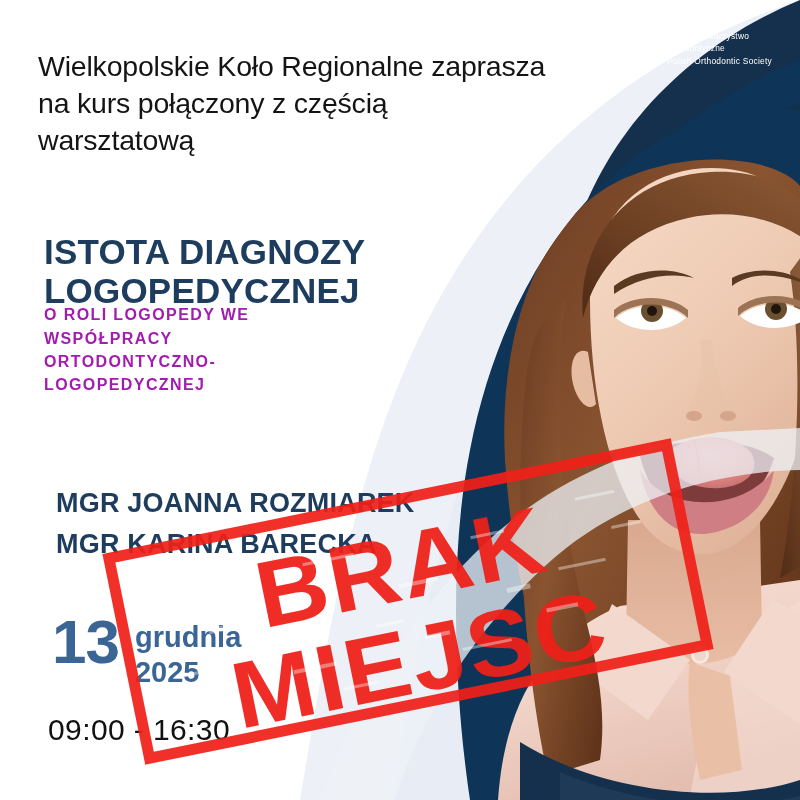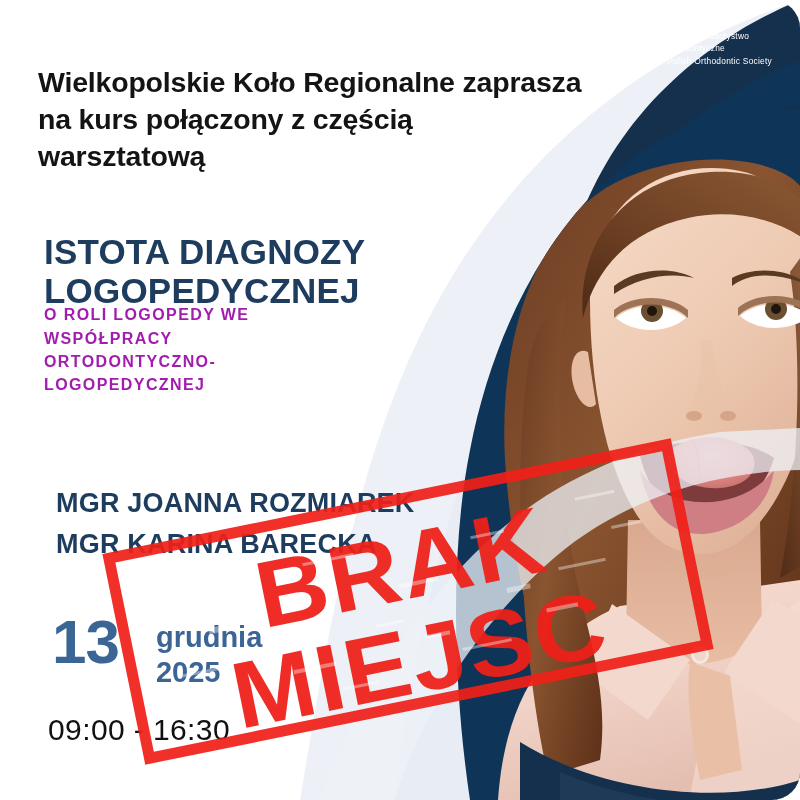--- a/index.html
+++ b/index.html
@@ -7,39 +7,37 @@
   body{
     font-family:"Liberation Sans", sans-serif;
     -webkit-font-smoothing:antialiased;
   }
   #poster{
     position:relative;
     width:800px;
     height:800px;
     overflow:hidden;
     background:#ffffff;
-    border-radius:28px;
   }
 
   
   .art{position:absolute;inset:0;width:800px;height:800px;}
 
   
   .intro{
     position:absolute;
     left:38px;
     top:48px;
     width:560px;
     font-size:28.5px;
     line-height:1.30;
     color:#141414;
-    font-weight:700;
+    font-weight:400;
     letter-spacing:-0.2px;
     white-space:pre-line;
-    margin-top:16px;
   }
 
   .headline{
     position:absolute;
     left:44px;
     top:192px;
     width:430px;
     font-size:35px;
     line-height:1.12;
     font-weight:700;
@@ -74,21 +72,20 @@
     letter-spacing:0.2px;
     white-space:pre-line;
   }
 
   .datewrap{
     position:absolute;
     left:52px;
     top:612px;
     display:flex;
     align-items:flex-start;
-    gap:21px;
   }
   .dayno{
     font-size:62px;
     font-weight:700;
     color:#3a6595;
     line-height:0.96;
     letter-spacing:-1px;
   }
   .monthyear{
     margin-left:16px;

